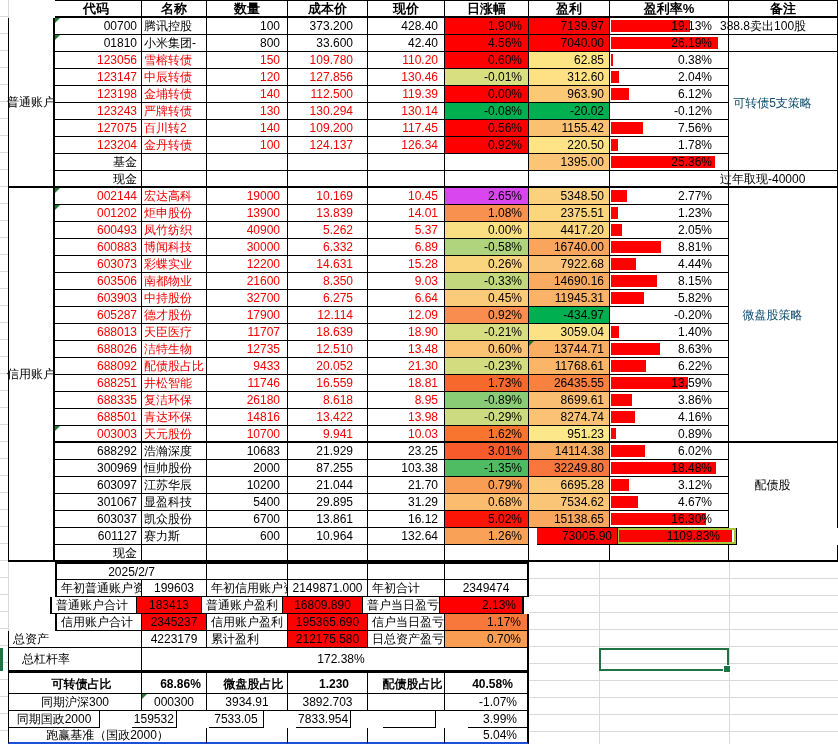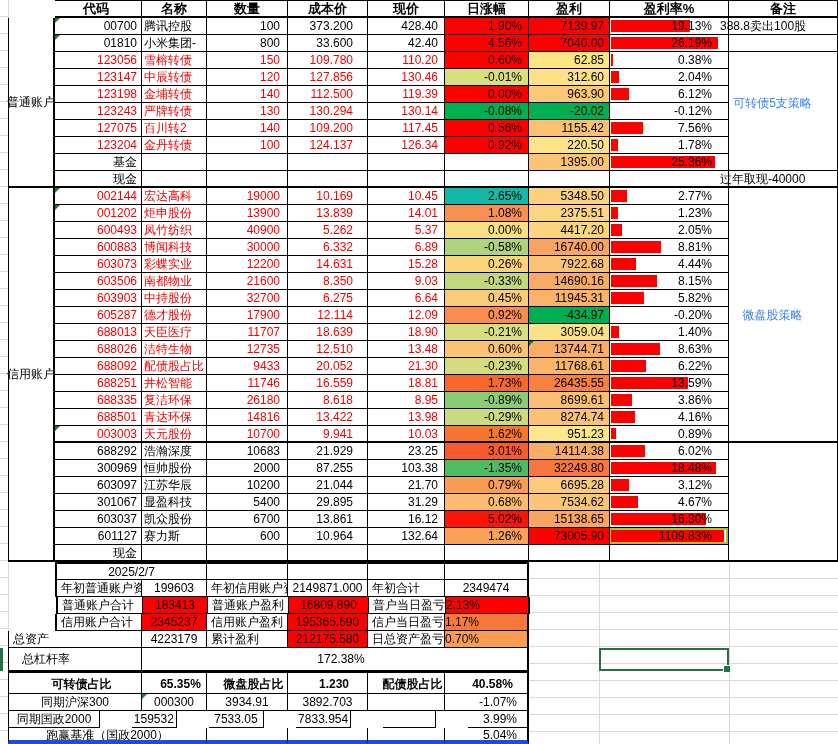--- a/index.html
+++ b/index.html
@@ -45,32 +45,32 @@
   .tri.show{display:block;}
   
   .acct{position:absolute;left:8px;width:47px;display:flex;align-items:center;justify-content:center;
         border-left:1px solid #000;border-right:2px solid #000;border-bottom:2px solid #000;box-sizing:border-box;
         white-space:nowrap;overflow:visible;}
   .acct1{top:18px;height:170px;}
   .acct2{top:188px;height:374px;}
   
   .note{position:absolute;left:718px;width:109px;line-height:17px;padding-left:2px;box-sizing:border-box;white-space:nowrap;}
   .note.centered{display:flex;align-items:center;justify-content:center;padding-left:0;}
-  .note.redtxt{color:#3b82f6;}
+  .note.redtxt{color:#0c4a6e;}
   
   .sum-row{position:absolute;display:flex;box-sizing:border-box;}
   .sc{box-sizing:border-box;display:block;border-right:1px solid #000;border-bottom:1px solid #000;
       overflow:hidden;white-space:nowrap;height:100%;}
   .lh17 .sc{line-height:16px;} .lh23 .sc{line-height:22px;padding-left:13px;} .lh16 .sc{line-height:15px;}
   .bl1{border-left:1px solid #000;} .bl2{border-left:2px solid #000;}
-  .tt2 .sc{border-top:2px solid #000;} .bb2 .sc{border-bottom:4px solid #1d4ed8;}
+  .tt2 .sc{border-top:2px solid #000;} .bb2 .sc{border-bottom:2px solid #1d4ed8;}
   .br2{border-right:2px solid #000 !important;}
   .w134{width:134px;} .w152{width:152px;} .w199{width:199px;} .w87{width:87px;} .w65{width:65px;}
   .w81{width:81px;} .w80{width:80px;} .w77{width:77px;} .w84{width:84px;} .w387{width:387px;}
-  .tl{text-align:left;padding-left:4px;} .tc{text-align:center;} .tr{text-align:left;padding-right:6px;}
+  .tl{text-align:left;padding-left:4px;} .tc{text-align:center;} .tr{text-align:right;padding-right:6px;}
   .trr{text-align:right;padding-right:10px;}
   .ovl{overflow:visible;}
   .rel{position:relative;}
   .bold{font-weight:bold;}
   .bg-red{background:#ff0000;} .bg-o1{background:#f8783c;} .bg-o2{background:#f99d52;}
   
   .sel{position:absolute;left:599px;top:648px;width:130px;height:23px;border:2px solid #217346;box-sizing:border-box;}
   .sel .handle{position:absolute;right:-4px;bottom:-4px;width:6px;height:6px;background:#217346;border:1px solid #fff;}
   .rowsel{position:absolute;left:0;top:648px;width:3px;height:23px;background:#217346;}
 </style>
@@ -203,21 +203,21 @@
       <span class="cell c-profit"><span class="txt"></span></span>
       <span class="cell c-rate"><span class="val"></span></span>
       <span class="cell c-note"></span>
     </div>
       <div class="row red">
       <span class="cell c-code"><i class="tri show"></i><span class="txt">002144</span></span>
       <span class="cell c-name">宏达高科</span>
       <span class="cell c-qty">19000</span>
       <span class="cell c-cost">10.169</span>
       <span class="cell c-price">10.45</span>
-      <span class="cell c-chg" style="background: #14b8a6;">2.65%</span>
+      <span class="cell c-chg" style="background: #d946ef;">2.65%</span>
       <span class="cell c-profit" style="background: rgb(251, 208, 126);"><span class="txt">5348.50</span></span>
       <span class="cell c-rate"><i class="bar" style="width: 15.82px;"></i><span class="val">2.77%</span></span>
       <span class="cell c-note"></span>
     </div>
       <div class="row red">
       <span class="cell c-code"><i class="tri show"></i><span class="txt">001202</span></span>
       <span class="cell c-name">炬申股份</span>
       <span class="cell c-qty">13900</span>
       <span class="cell c-cost">13.839</span>
       <span class="cell c-price">14.01</span>
@@ -424,21 +424,21 @@
       <span class="cell c-rate"><i class="bar" style="width: 94.92px;"></i><span class="val">16.30%</span></span>
       <span class="cell c-note"></span>
     </div>
       <div class="row hlrate">
       <span class="cell c-code"><span class="txt">601127</span></span>
       <span class="cell c-name">赛力斯</span>
       <span class="cell c-qty">600</span>
       <span class="cell c-cost">10.964</span>
       <span class="cell c-price">132.64</span>
       <span class="cell c-chg" style="background: rgb(249, 161, 86);">1.26%</span>
-      <span class="cell c-profit" style="background: rgb(255, 0, 0);"><span class="txt">73005.90</span></span>
+      <span class="cell c-profit" style="background: rgb(255, 0, 0); margin-left: 8px;"><span class="txt">73005.90</span></span>
       <span class="cell c-rate"><i class="bar" style="width: 113px;"></i><span class="val">1109.83%</span></span>
       <span class="cell c-note"></span>
     </div>
       <div class="row thick">
       <span class="cell c-code"><span class="txt">现金</span></span>
       <span class="cell c-name"></span>
       <span class="cell c-qty"></span>
       <span class="cell c-cost"></span>
       <span class="cell c-price"></span>
       <span class="cell c-chg"></span>
@@ -448,37 +448,38 @@
     </div>
     </div>
 
   <div class="acct acct1">普通账户</div>
   <div class="acct acct2">信用账户</div>
 
   <div class="note" style="top:18px;height:17px;">388.8卖出100股</div>
   <div class="note centered redtxt" style="top:52px;height:102px;">可转债5支策略</div>
   <div class="note" style="top:171px;height:17px;">过年取现-40000</div>
   <div class="note centered redtxt" style="top:188px;height:255px;">微盘股策略</div>
+  <div class="note centered" style="top:443px;height:85px;">配债股</div>
 
   <div class="sum-row lh17 tt2" style="left:55px;top:562px;width:474px;height:18px;">
     <span class="sc w152 tc bl2">2025/2/7</span>
     <span class="sc w81"></span>
     <span class="sc w80"></span>
     <span class="sc w77"></span>
     <span class="sc w84 br2"></span>
   </div>
   <div class="sum-row lh17" style="left:55px;top:580px;width:474px;height:17px;">
     <span class="sc w87 tl bl2">年初普通账户资</span>
     <span class="sc w65 tc">199603</span>
     <span class="sc w81 tl">年初信用账户资</span>
     <span class="sc w80 tc">2149871.000</span>
     <span class="sc w77 tl">年初合计</span>
     <span class="sc w84 tc br2">2349474</span>
   </div>
-  <div class="sum-row lh17" style="left:56px;top:597px;width:474px;height:17px;">
+  <div class="sum-row lh17" style="left:50px;top:597px;width:474px;height:17px;">
     <span class="sc w87 tl bl2">普通账户合计</span>
     <span class="sc w65 tc bg-red">183413</span>
     <span class="sc w81 tl">普通账户盈利</span>
     <span class="sc w80 tc bg-red">16809.890</span>
     <span class="sc w77 tl">普户当日盈亏</span>
     <span class="sc w84 tr bg-red br2">2.13%</span>
   </div>
   <div class="sum-row lh17" style="left:55px;top:614px;width:474px;height:17px;">
     <span class="sc w87 tl bl2">信用账户合计</span>
     <span class="sc w65 tc bg-red">2345237</span>
@@ -494,21 +495,21 @@
     <span class="sc w80 tc bg-red">212175.580</span>
     <span class="sc w77 tl">日总资产盈亏</span>
     <span class="sc w84 tr bg-o2 br2">0.70%</span>
   </div>
   <div class="sum-row lh23" style="left:8px;top:648px;width:521px;height:23px;">
     <span class="sc w134 tl bl1">总杠杆率</span>
     <span class="sc w387 tc br2">172.38%</span>
   </div>
   <div class="sum-row lh23 tt2 bold" style="left:8px;top:671px;width:521px;height:23px;">
     <span class="sc w134 tc bl1">可转债占比</span>
-    <span class="sc w65 tc">65.35%</span>
+    <span class="sc w65 tc">68.86%</span>
     <span class="sc w81 tc">微盘股占比</span>
     <span class="sc w80 tc">1.230</span>
     <span class="sc w77 tc">配债股占比</span>
     <span class="sc w84 tc br2">40.58%</span>
   </div>
   <div class="sum-row lh17" style="left:8px;top:694px;width:588px;height:17px;">
     <span class="sc w134 tc ovl bl1">同期沪深300</span>
     <span class="sc w65 tc rel"><i class="tri show"></i><span>000300</span></span>
     <span class="sc w81 tc">3934.91</span>
     <span class="sc w80 tc">3892.703</span>

